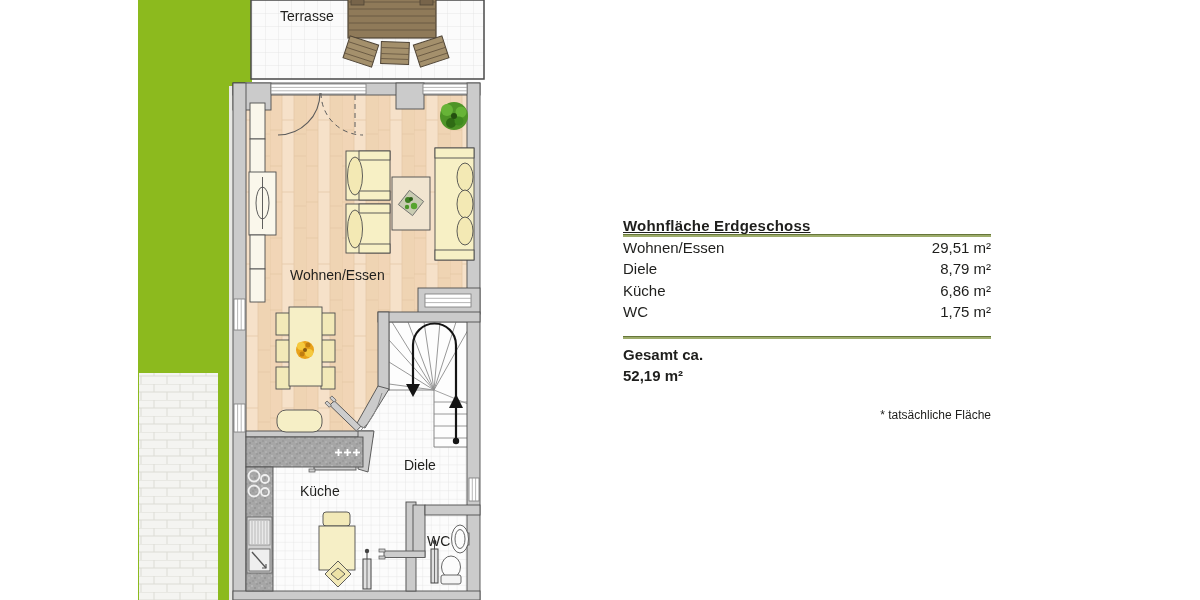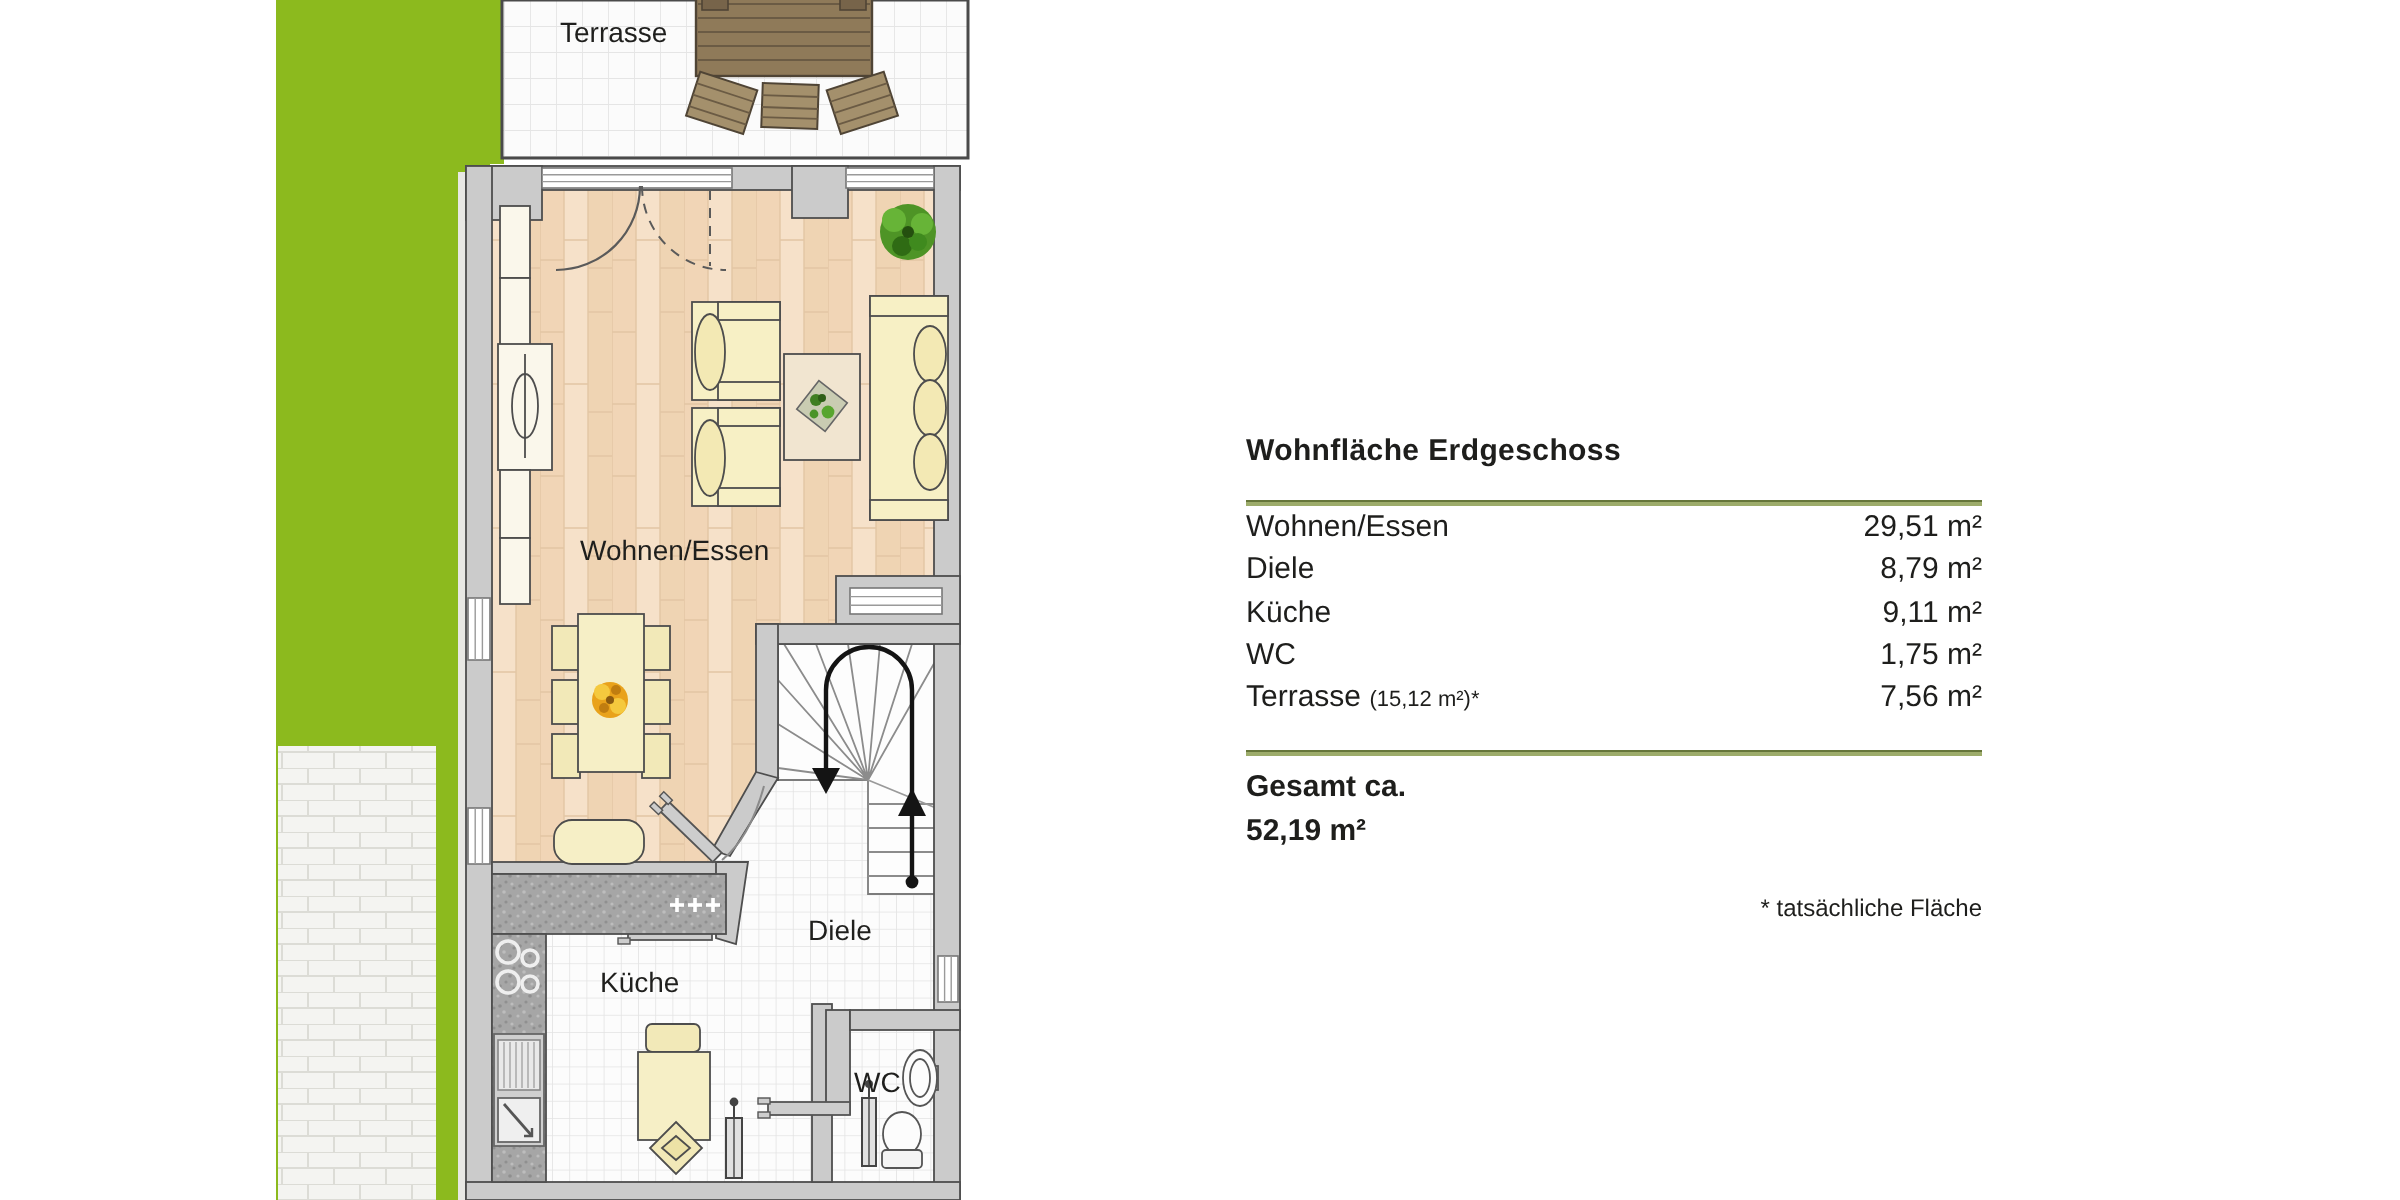--- a/index.html
+++ b/index.html
@@ -1,21 +1,21 @@
 <!DOCTYPE html>
 <html><head>
 <meta charset="utf-8">
 <style>
   html,body{margin:0;padding:0;background:#ffffff;}
   .canvas{position:relative;width:1200px;height:600px;background:#ffffff;overflow:hidden;
           font-family:"Liberation Sans",sans-serif;margin-left:18px;}
   .plan-svg{position:absolute;left:0;top:0;}
   .rlabel{position:absolute;font-size:14px;color:#1f1f1d;white-space:nowrap;}
   .legend{position:absolute;left:605px;top:217px;width:368px;color:#1e1e1c;}
-  .legend-title{font-size:15px;font-weight:bold;padding-bottom:16px;letter-spacing:.2px;}
+  .legend-title{font-size:15px;font-weight:bold;padding-bottom:0;letter-spacing:.2px;text-decoration:underline;}
   .rule{height:2px;background:#9dac6b;border-top:1px solid #66763a;}
   .lrow{display:flex;justify-content:space-between;align-items:baseline;font-size:15px;line-height:21.3px;}
   .lrow:first-of-type{margin-top:2px;}
   .note{font-size:11px;}
   .total-rule{margin-top:14px;}
   .lrow.total{font-weight:bold;margin-top:5px;flex-direction:column;}
   .footnote{margin-top:21px;font-size:12px;text-align:right;}
 </style>
 </head>
 <body>
@@ -316,32 +316,25 @@
   <div class="lrow">
     <span>Wohnen/Essen</span>
     <span>29,51 m²</span>
   </div>
   <div class="lrow">
     <span>Diele</span>
     <span>8,79 m²</span>
   </div>
   <div class="lrow">
     <span>Küche</span>
-    <span>9,11 m²</span>
+    <span>6,86 m²</span>
   </div>
   <div class="lrow">
     <span>WC</span>
     <span>1,75 m²</span>
-  </div>
-  <div class="lrow">
-    <span>
-      <span>Terrasse</span>
-      <span class="note">(15,12 m²)*</span>
-    </span>
-    <span>7,56 m²</span>
   </div>
 
   <div class="rule total-rule"></div>
   <div class="lrow total">
     <span>Gesamt ca.</span>
     <span>52,19 m²</span>
   </div>
 
   <div class="footnote">* tatsächliche Fläche</div>
 </div>

